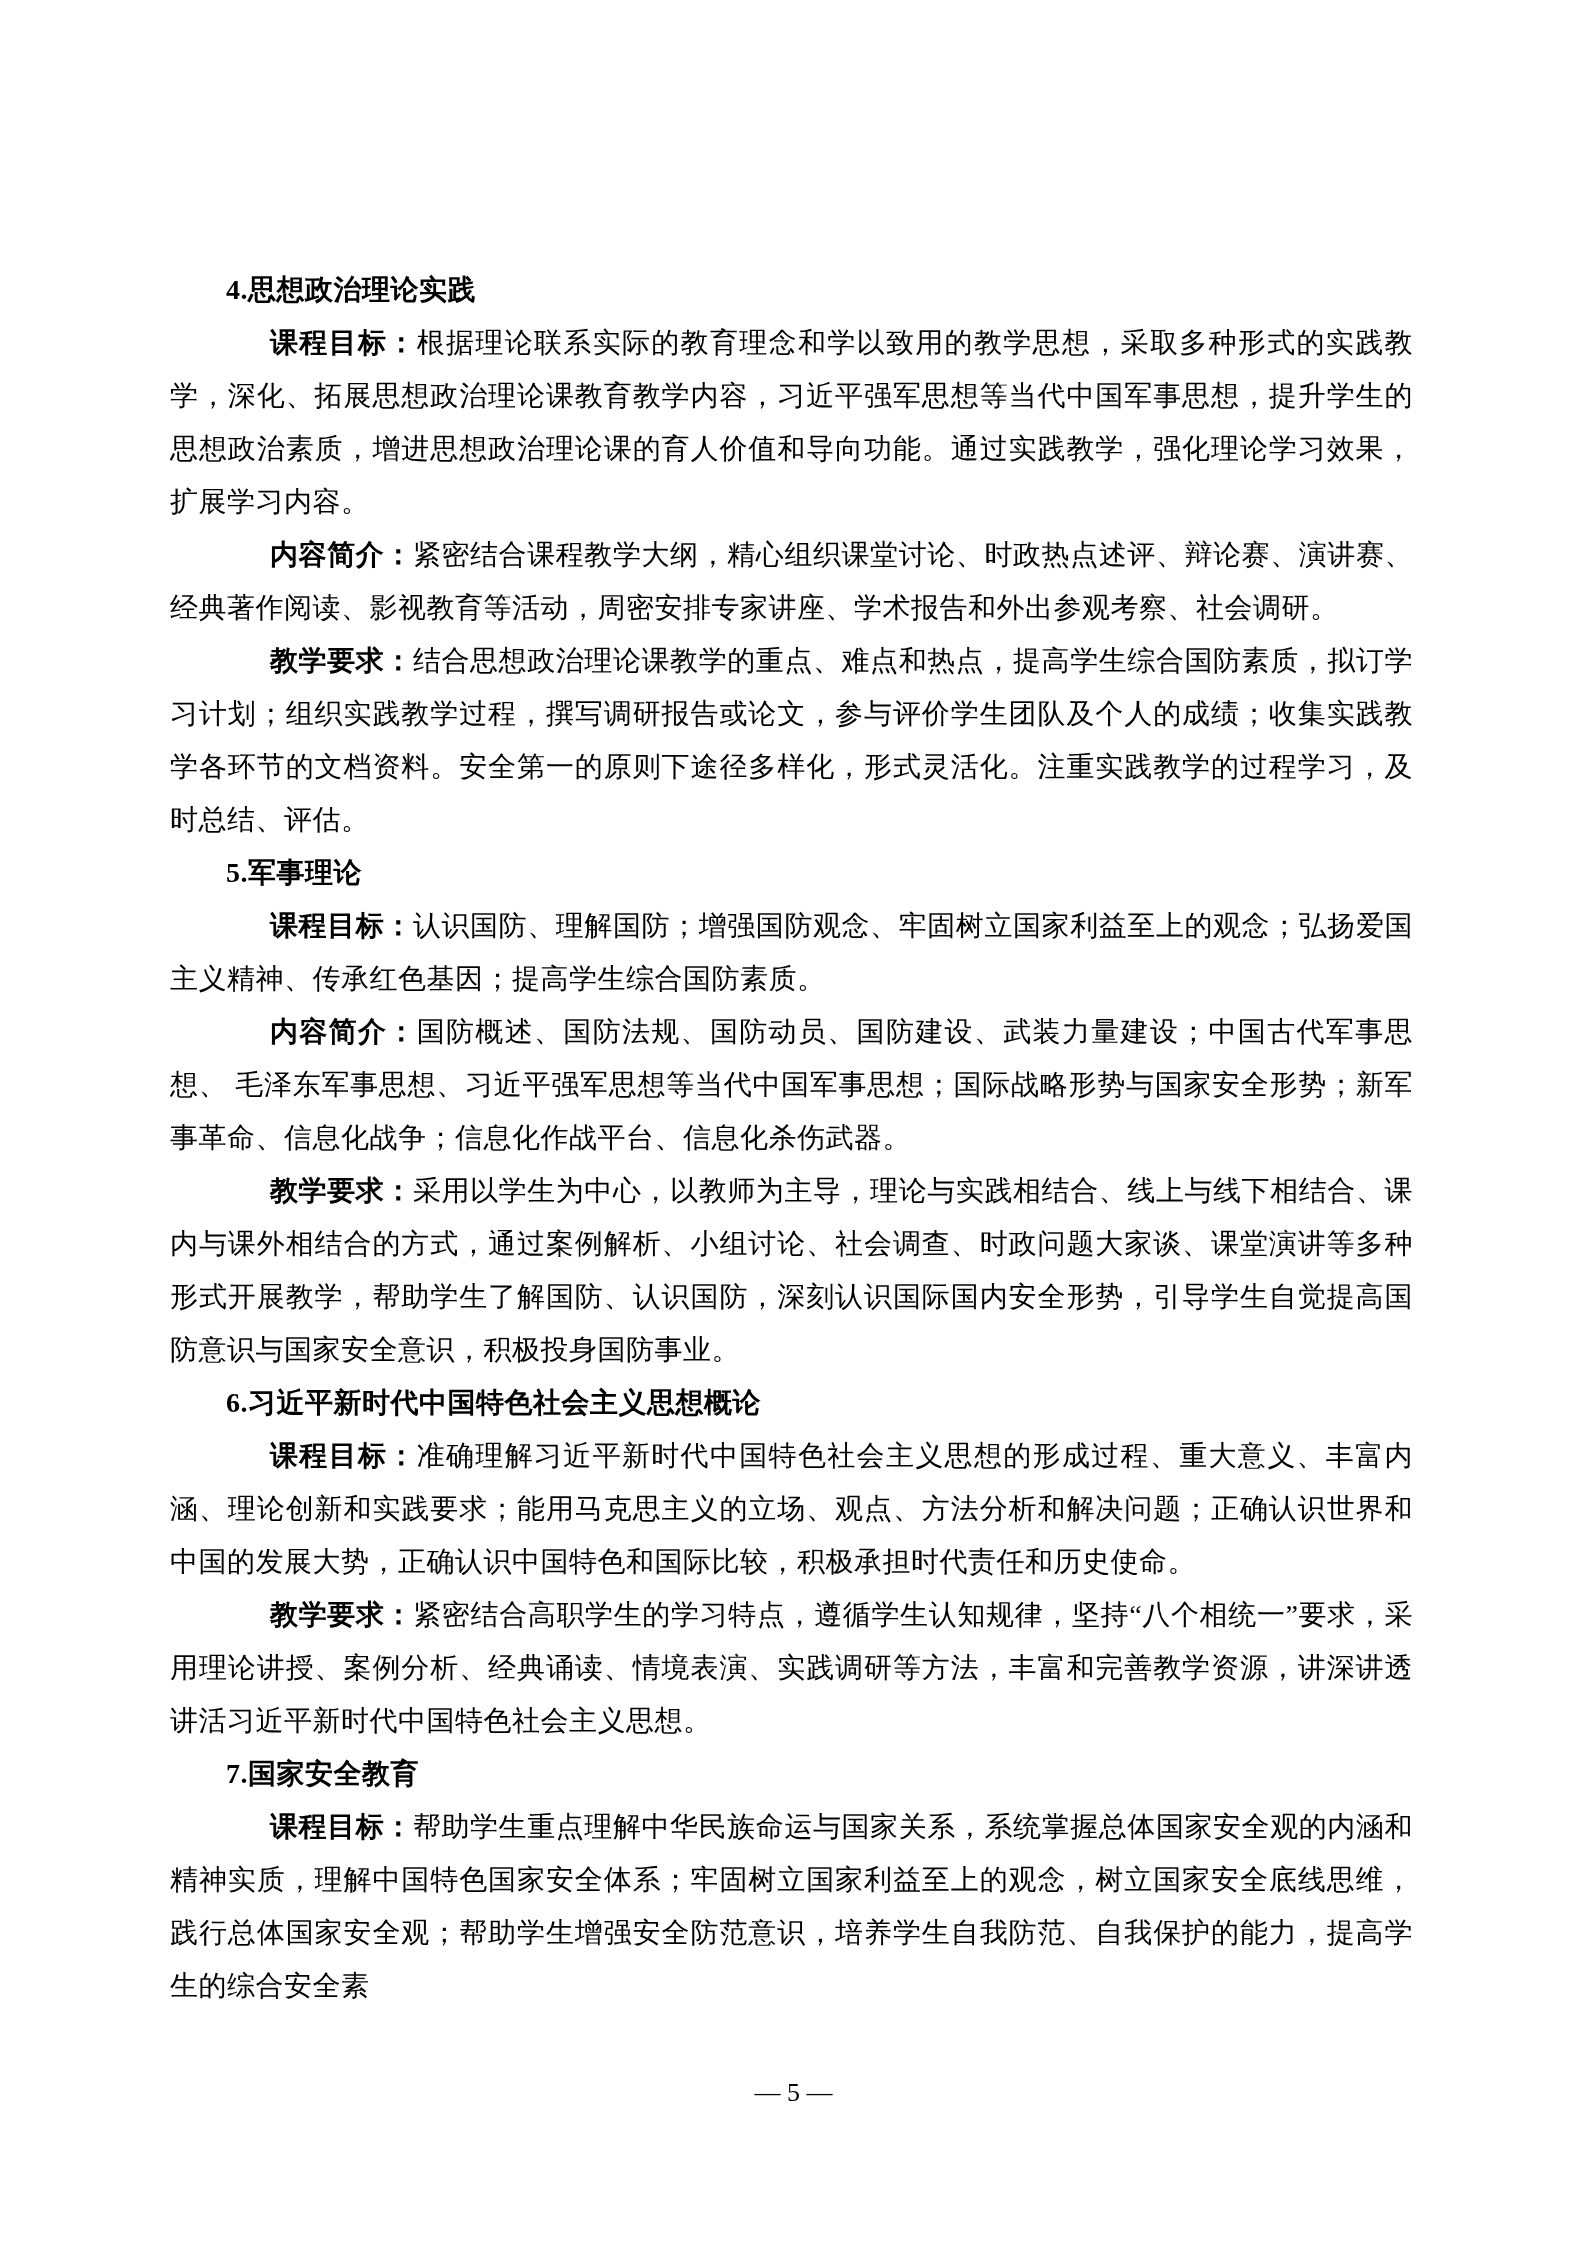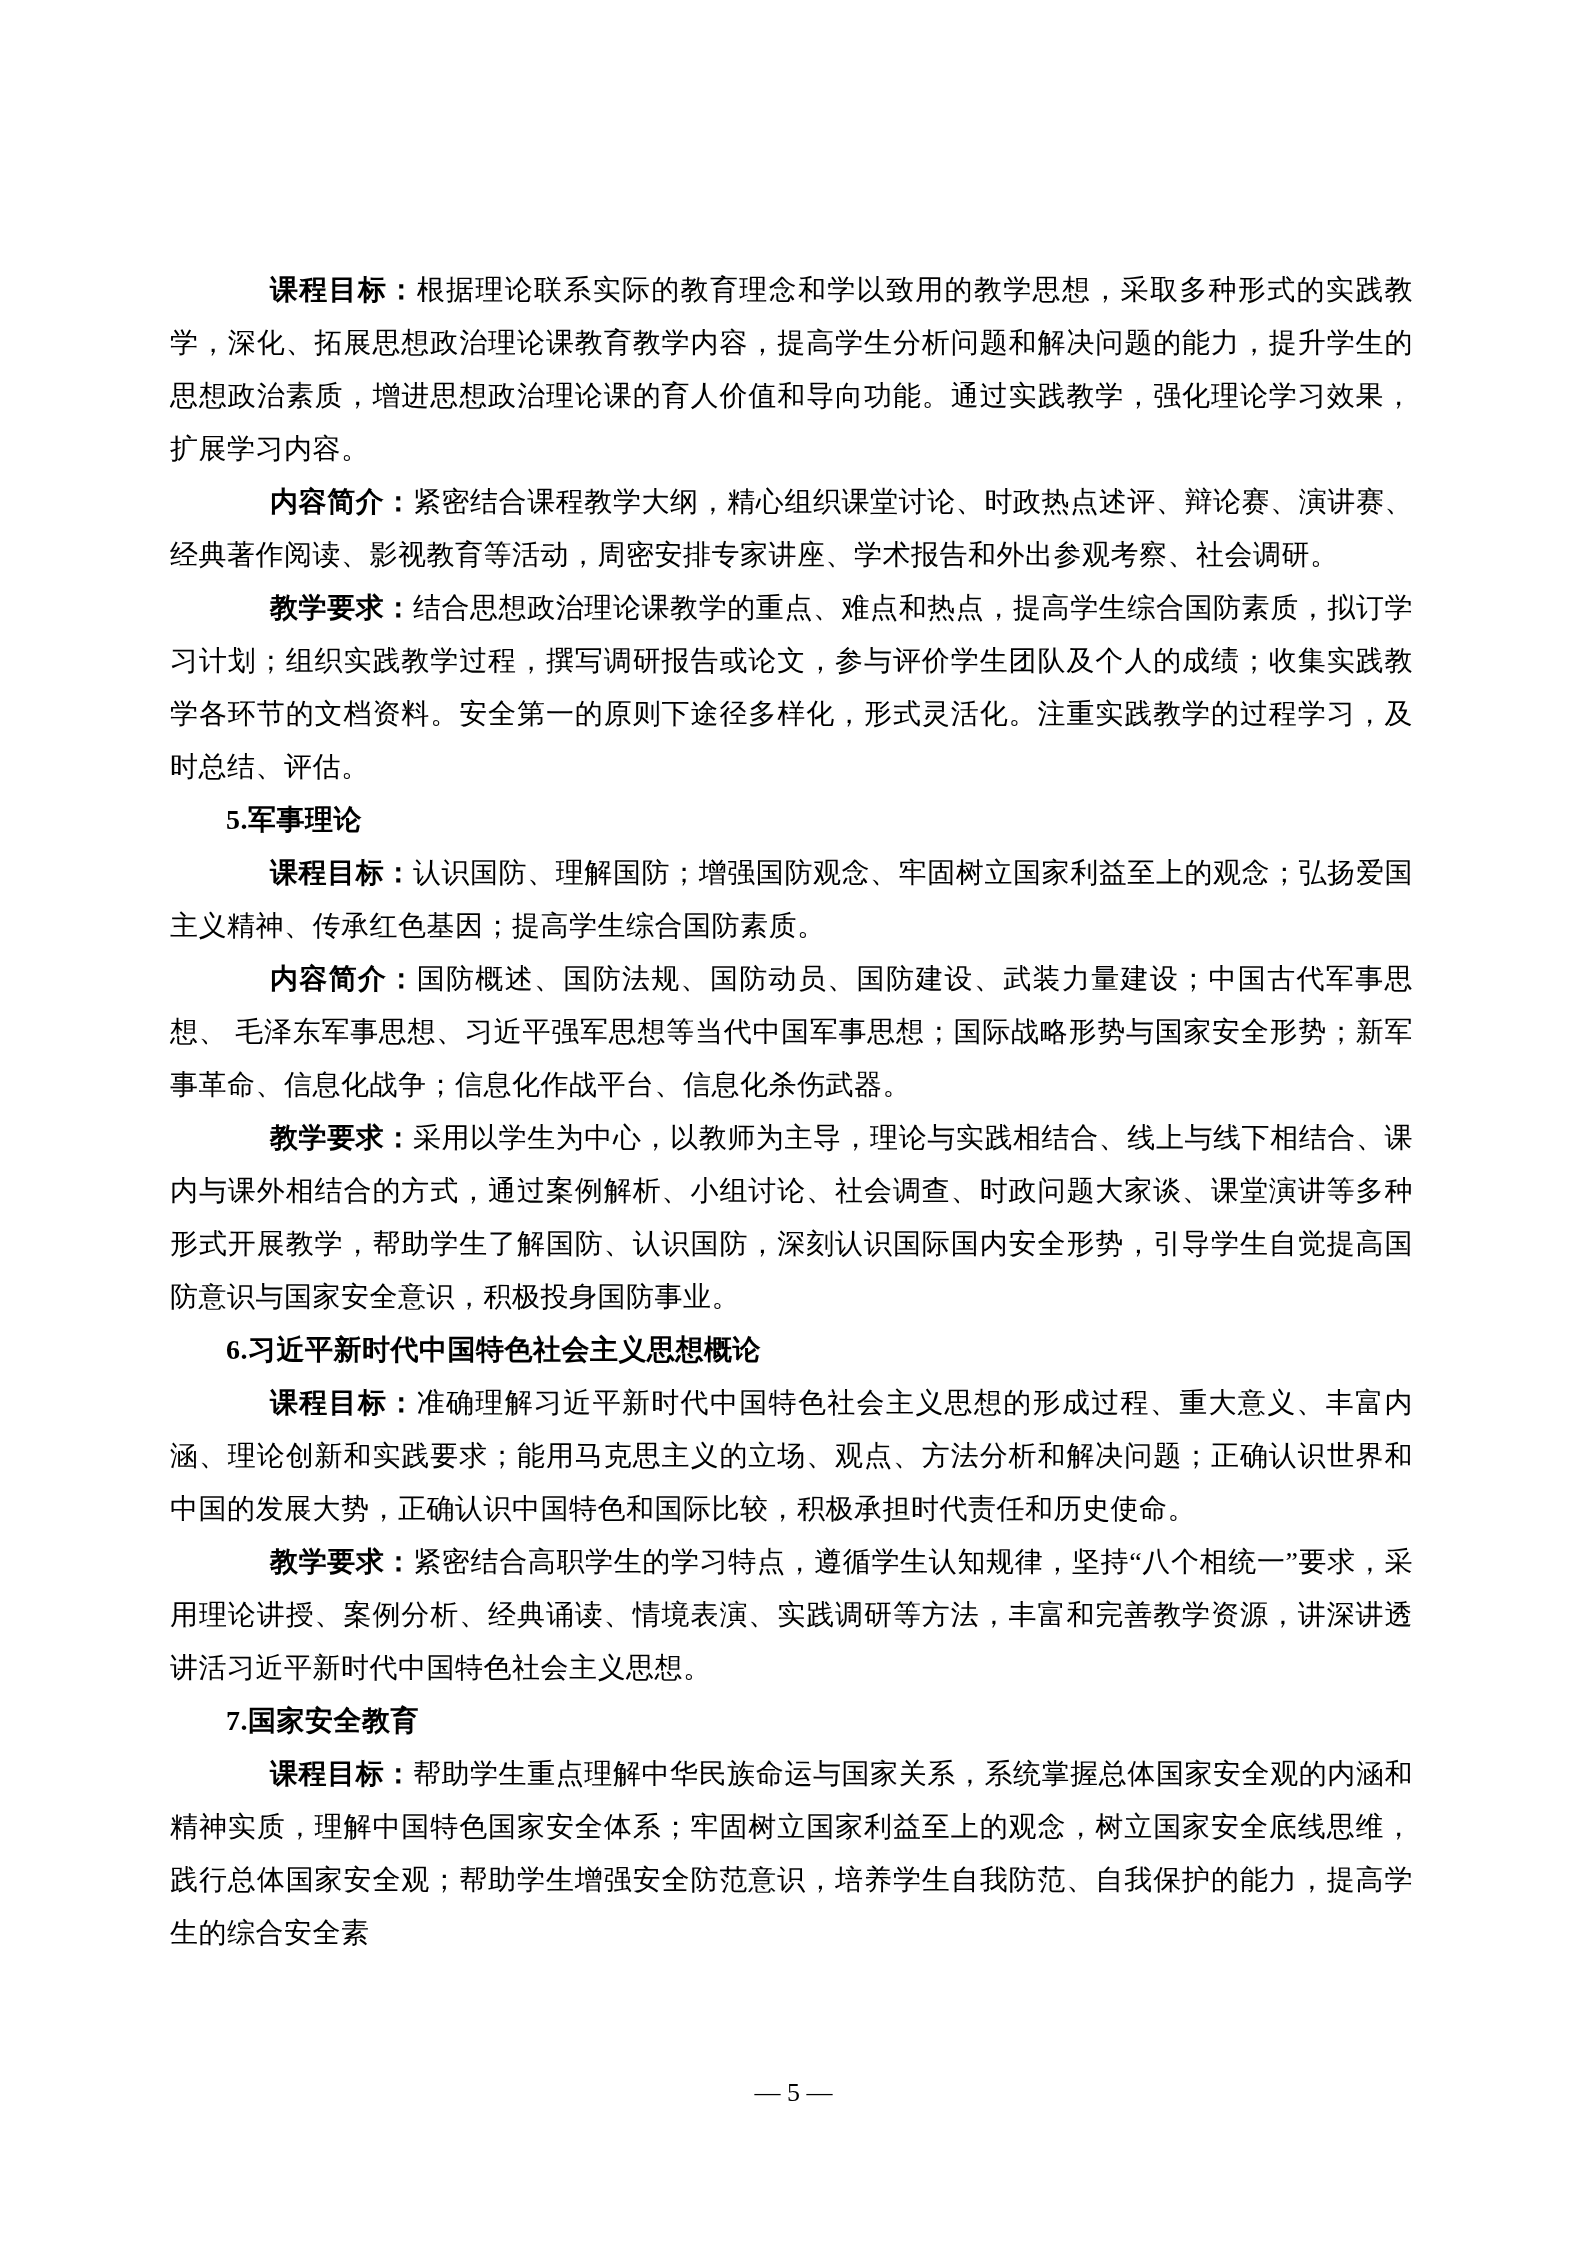--- a/index.html
+++ b/index.html
@@ -56,21 +56,22 @@
     color: #000000;
   }
 </style>
 </head>
 <body>
 
 <div class="page">
   <div class="content">
 
     <section>
-      <p class="para"><span class="plabel">课程目标：</span><span class="ptext">根据理论联系实际的教育理念和学以致用的教学思想，采取多种形式的实践教学，深化、拓展思想政治理论课教育教学内容，提高学生分析问题和解决问题的能力，提升学生的思想政治素质，增进思想政治理论课的育人价值和导向功能。通过实践教学，强化理论学习效果，扩展学习内容。</span></p>
+      <h2 class="heading">4.思想政治理论实践</h2>
+      <p class="para"><span class="plabel">课程目标：</span><span class="ptext">根据理论联系实际的教育理念和学以致用的教学思想，采取多种形式的实践教学，深化、拓展思想政治理论课教育教学内容，习近平强军思想等当代中国军事思想，提升学生的思想政治素质，增进思想政治理论课的育人价值和导向功能。通过实践教学，强化理论学习效果，扩展学习内容。</span></p>
       <p class="para"><span class="plabel">内容简介：</span><span class="ptext">紧密结合课程教学大纲，精心组织课堂讨论、时政热点述评、辩论赛、演讲赛、经典著作阅读、影视教育等活动，周密安排专家讲座、学术报告和外出参观考察、社会调研。</span></p>
       <p class="para"><span class="plabel">教学要求：</span><span class="ptext">结合思想政治理论课教学的重点、难点和热点，提高学生综合国防素质，拟订学习计划；组织实践教学过程，撰写调研报告或论文，参与评价学生团队及个人的成绩；收集实践教学各环节的文档资料。安全第一的原则下途径多样化，形式灵活化。注重实践教学的过程学习，及时总结、评估。</span></p>
     </section>
 
     <section>
       <h2 class="heading">5.军事理论</h2>
       <p class="para"><span class="plabel">课程目标：</span><span class="ptext">认识国防、理解国防；增强国防观念、牢固树立国家利益至上的观念；弘扬爱国主义精神、传承红色基因；提高学生综合国防素质。</span></p>
       <p class="para"><span class="plabel">内容简介：</span><span class="ptext">国防概述、国防法规、国防动员、国防建设、武装力量建设；中国古代军事思想、 毛泽东军事思想、习近平强军思想等当代中国军事思想；国际战略形势与国家安全形势；新军事革命、信息化战争；信息化作战平台、信息化杀伤武器。</span></p>
       <p class="para"><span class="plabel">教学要求：</span><span class="ptext">采用以学生为中心，以教师为主导，理论与实践相结合、线上与线下相结合、课内与课外相结合的方式，通过案例解析、小组讨论、社会调查、时政问题大家谈、课堂演讲等多种形式开展教学，帮助学生了解国防、认识国防，深刻认识国际国内安全形势，引导学生自觉提高国防意识与国家安全意识，积极投身国防事业。</span></p>
     </section>

